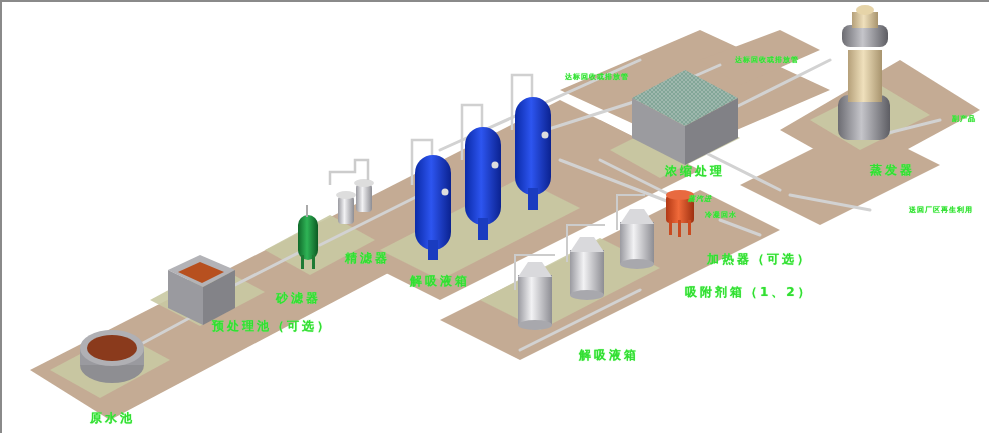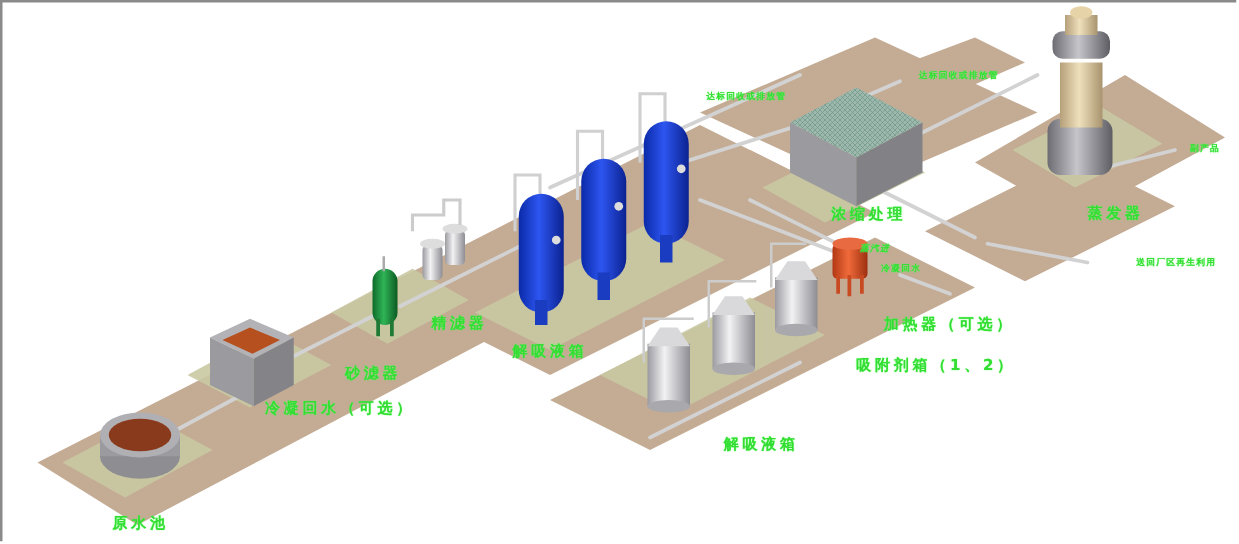--- a/index.html
+++ b/index.html
@@ -176,21 +176,21 @@
   <g>
     <rect x="838" y="95" width="52" height="45" rx="10" fill="url(#gDark)"></rect>
     <rect x="848" y="50" width="34" height="52" fill="url(#gTan)"></rect>
     <rect x="842" y="25" width="46" height="22" rx="8" fill="url(#gDark)"></rect>
     <rect x="852" y="12" width="26" height="16" fill="url(#gTan)"></rect>
     <ellipse cx="865" cy="10" rx="9" ry="5" fill="#e6d4a8"></ellipse>
   </g>
 </svg>
 
 <div class="lbl" style="left:90px;top:410px;">原水池</div>
-<div class="lbl" style="left:212px;top:318px;">冷凝回水（可选）</div>
+<div class="lbl" style="left:212px;top:318px;">预处理池（可选）</div>
 <div class="lbl" style="left:276px;top:290px;">砂滤器</div>
 <div class="lbl" style="left:345px;top:250px;">精滤器</div>
 <div class="lbl" style="left:410px;top:273px;">解吸液箱</div>
 <div class="lbl" style="left:645px;top:284px;margin-left:40px;">吸附剂箱（1、2）</div>
 <div class="lbl" style="left:540px;top:347px;padding-left:39px;">解吸液箱</div>
 <div class="lbl" style="left:665px;top:163px;">浓缩处理</div>
 <div class="lbl" style="left:707px;top:251px;font-family:Liberation Mono, monospace;">加热器（可选）</div>
 <div class="lbl" style="left:870px;top:162px;">蒸发器</div>
 <div class="lbl small" style="left:565px;top:72px;">达标回收或排放管</div>
 <div class="lbl small" style="left:735px;top:55px;">达标回收或排放管</div>

